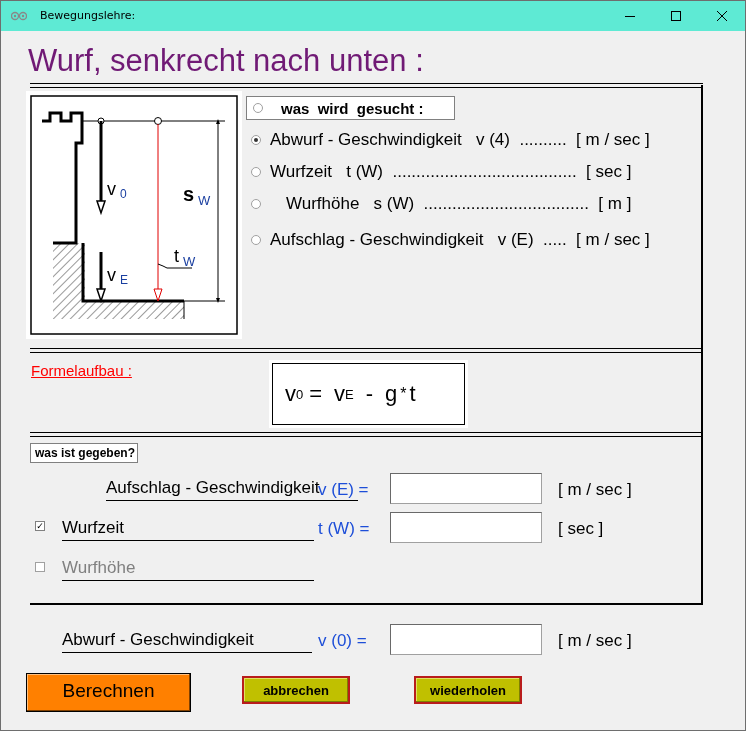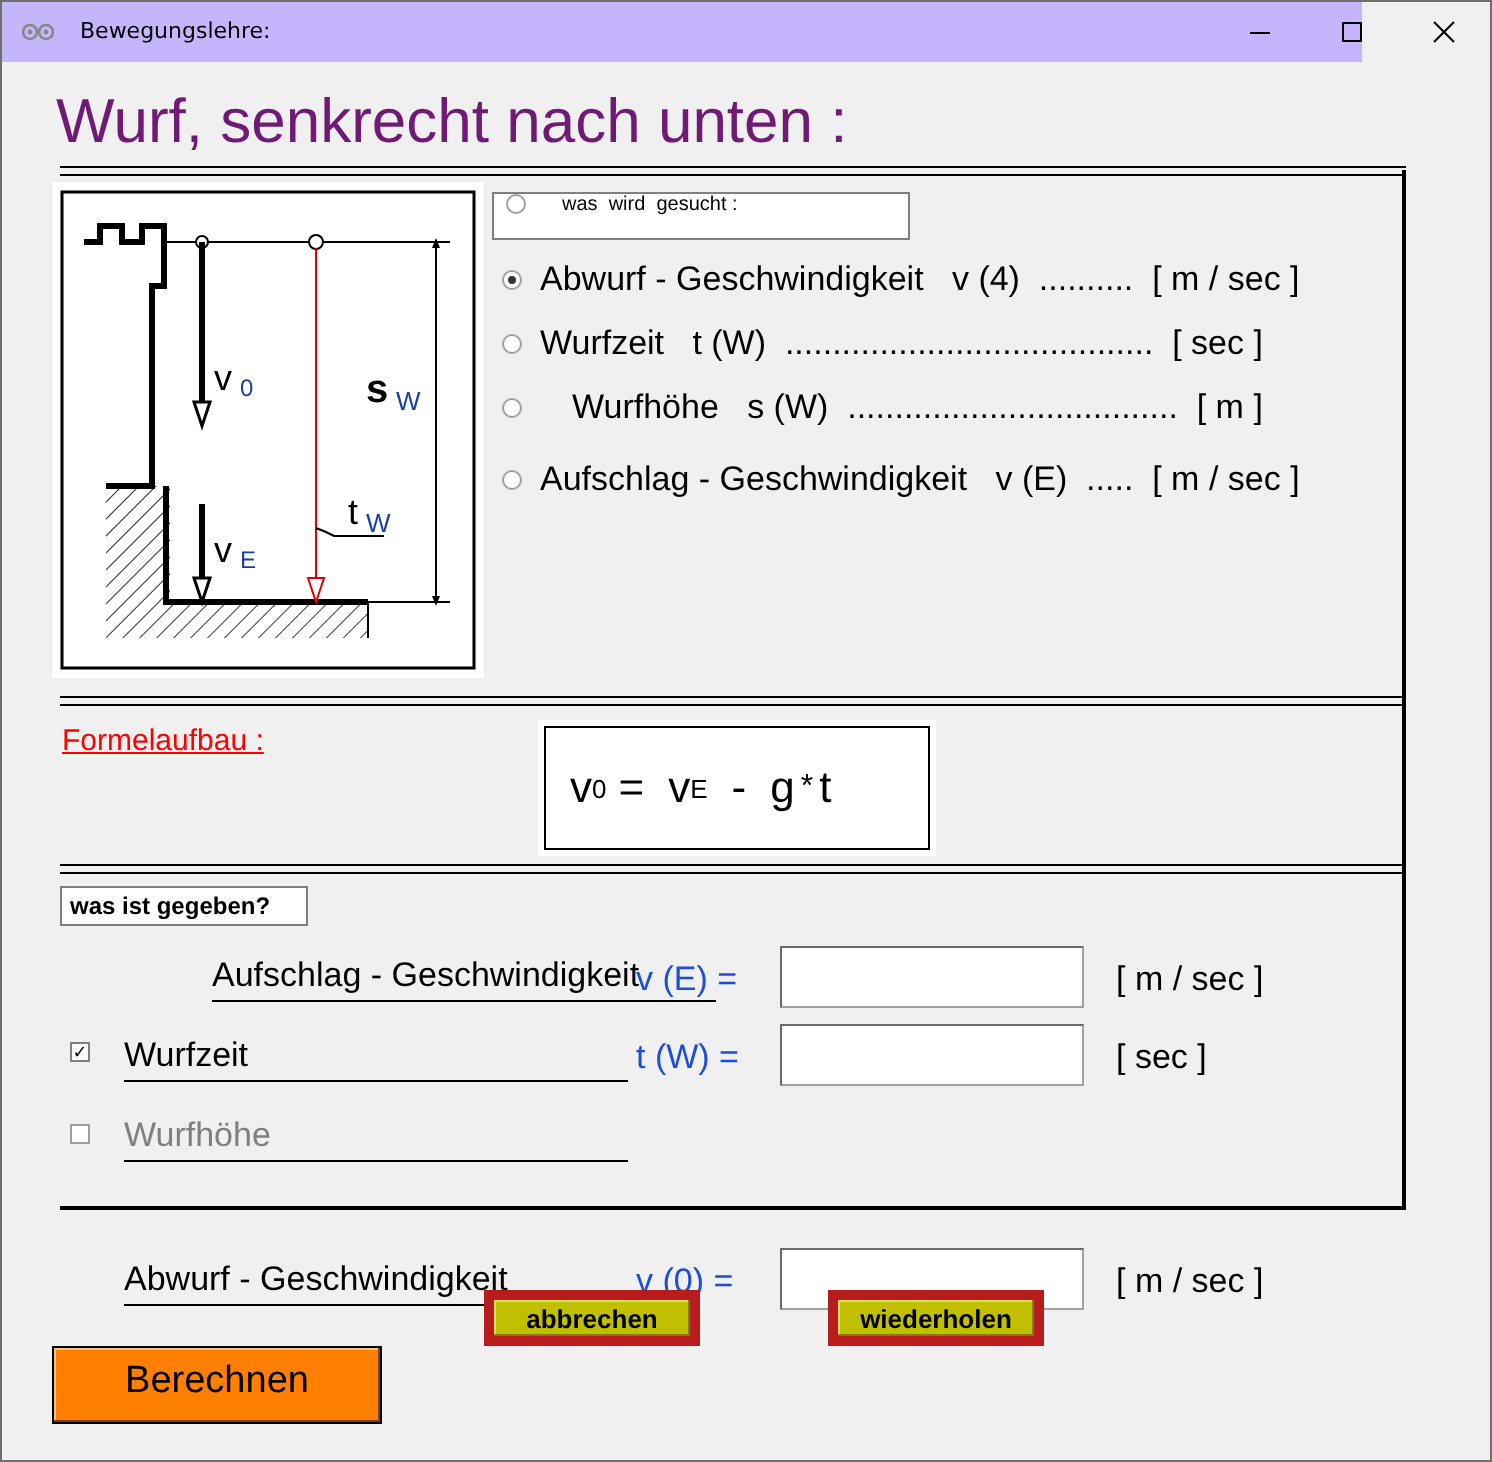--- a/index.html
+++ b/index.html
@@ -1,43 +1,43 @@
 <!DOCTYPE html>
 <html><head>
 <meta charset="utf-8">
 <style>
   * { box-sizing: border-box; margin: 0; padding: 0; }
   html, body { width: 746px; height: 731px; overflow: hidden; }
   body { font-family: "Liberation Sans", sans-serif; background: #f0f0f0; position: relative; }
   .window { position: absolute; left: 0; top: 0; width: 746px; height: 731px; border: 1px solid #6e6e6e; background: #f0f0f0; }
-  .titlebar { position: absolute; left: 0; top: 0; width: 680px; height: 30px; background: #c4b5fd; }
+  .titlebar { position: absolute; left: 0; top: 0; width: 744px; height: 30px; background: #5eead4; }
   .app-icon { position: absolute; left: 10px; top: 10px; width: 16px; height: 10px; }
   .title-text { position: absolute; left: 39px; top: 8px; font-size: 12px; color: #000; font-family: "DejaVu Sans", sans-serif; font-size: 11px; }
   .winbtn { position: absolute; top: 0; width: 46px; height: 30px; display: flex; align-items: center; justify-content: center; }
   .heading { position: absolute; left: 27px; top: 42px; font-size: 31px; color: #701a75; white-space: nowrap; }
   .hline { position: absolute; height: 2px; background: #000; }
   .vline { position: absolute; width: 2px; background: #000; }
   .diagram { position: absolute; left: 25px; top: 90px; width: 216px; height: 248px; background: #fff; }
   .radio-row { position: absolute; left: 250px; font-size: 17px; color: #000; white-space: nowrap; display: flex; align-items: center; }
   .radio { width: 10px; height: 10px; border-radius: 50%; border: 1px solid #a0a0a0; background: #fff; margin-right: 9px; position: relative; flex: none; }
   .radio.checked::after { content: ""; position: absolute; left: 2px; top: 2px; width: 4px; height: 4px; border-radius: 50%; background: #333; }
-  .gesucht-box { position: absolute; left: 245px; top: 95px; width: 209px; height: 24px; border: 1px solid #808080; background: #fff; display: flex; padding-left: 6px; font-size: 10px; }
+  .gesucht-box { position: absolute; left: 245px; top: 95px; width: 209px; height: 24px; border: 1px solid #808080; background: #fff; display: flex; align-items: center; padding-left: 6px; font-size: 15px; font-weight: bold; }
   .formel-label { position: absolute; left: 30px; top: 361px; font-size: 15px; color: #ff0000; text-decoration: underline; }
   .formula-box { position: absolute; left: 271px; top: 362px; width: 193px; height: 62px; background: #fff; border: 1px solid #000; outline: 3px solid #fff; display: flex; align-items: center; padding-left: 12px; font-size: 22px; color: #000; white-space: nowrap; }
   .formula-box sub { font-size: 13px; vertical-align: -4px; }
-  .gegeben-box { position: absolute; left: 29px; top: 442px; width: 124px; height: 20px; border: 1px solid #808080; background: #fff; font-size: 12px; font-weight: bold; display: flex; align-items: center; padding-left: 4px; font-family: "Liberation Sans", sans-serif; }
+  .gegeben-box { position: absolute; left: 29px; top: 442px; width: 108px; height: 20px; border: 1px solid #808080; background: #fff; font-size: 12px; font-weight: bold; display: flex; align-items: center; padding-left: 4px; font-family: "Liberation Sans", sans-serif; }
   .field-label { position: absolute; left: 61px; font-size: 17px; color: #000; white-space: nowrap; border-bottom: 1px solid #000; height: 24px; line-height: 22px; }
   .field-label.disabled { color: #808080; }
   .sym { position: absolute; font-size: 17px; color: #1d4ed8; white-space: nowrap; }
   .input { position: absolute; width: 152px; height: 31px; background: #fff; border: 1px solid #a0a0a0; border-top-color: #696969; border-left-color: #696969; font-size: 16px; padding: 0 4px; font-family: "Liberation Sans", sans-serif; }
   .unit { position: absolute; font-size: 17px; color: #000; white-space: nowrap; }
   .checkbox { position: absolute; width: 10px; height: 10px; border: 1px solid #808080; background: #fff; font-size: 9px; line-height: 8px; text-align: center; color: #000; }
   .checkbox.disabled { border-color: #a0a0a0; }
   .btn-primary { position: absolute; left: 25px; top: 672px; width: 165px; height: 39px; background: #ff8000; border: 1px solid #000; box-shadow: inset -1px -1px 0 #804000, inset 1px 1px 0 #ffc080; font-size: 19px; color: #000; display: flex; align-items: center; justify-content: center; padding-bottom: 4px; font-family: "Liberation Sans", sans-serif; }
-  .btn-olive { position: absolute; top: 644px; height: 28px; background: #c0c000; border: 5px solid #b91c1c; box-shadow: inset -1px -1px 0 #808000, inset 1px 1px 0 #e0e060; font-size: 13px; font-weight: bold; color: #000; display: flex; align-items: center; justify-content: center; font-family: "Liberation Sans", sans-serif; }
+  .btn-olive { position: absolute; top: 675px; height: 28px; background: #c0c000; border: 2px solid #b91c1c; box-shadow: inset -1px -1px 0 #808000, inset 1px 1px 0 #e0e060; font-size: 13px; font-weight: bold; color: #000; display: flex; align-items: center; justify-content: center; font-family: "Liberation Sans", sans-serif; }
 </style>
 </head>
 <body>
 
 <div class="window">
 
   <div class="titlebar">
     <svg class="app-icon" viewBox="0 0 16 10">
       <circle cx="4" cy="5" r="3.5" fill="none" stroke="#888" stroke-width="1.3"></circle>
       <circle cx="4" cy="5" r="1.2" fill="#888"></circle>

